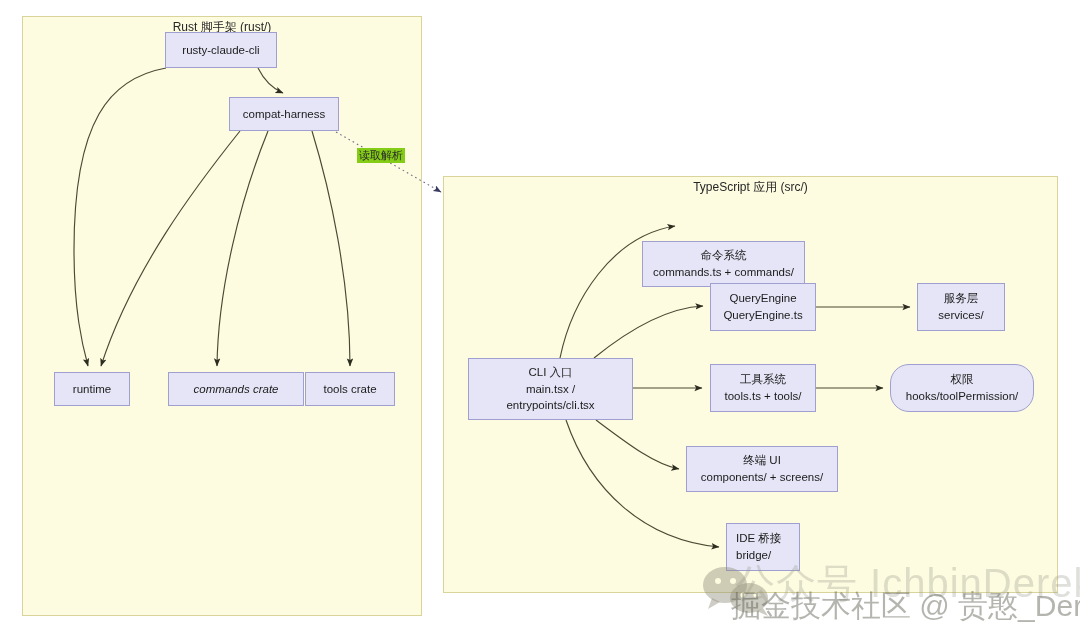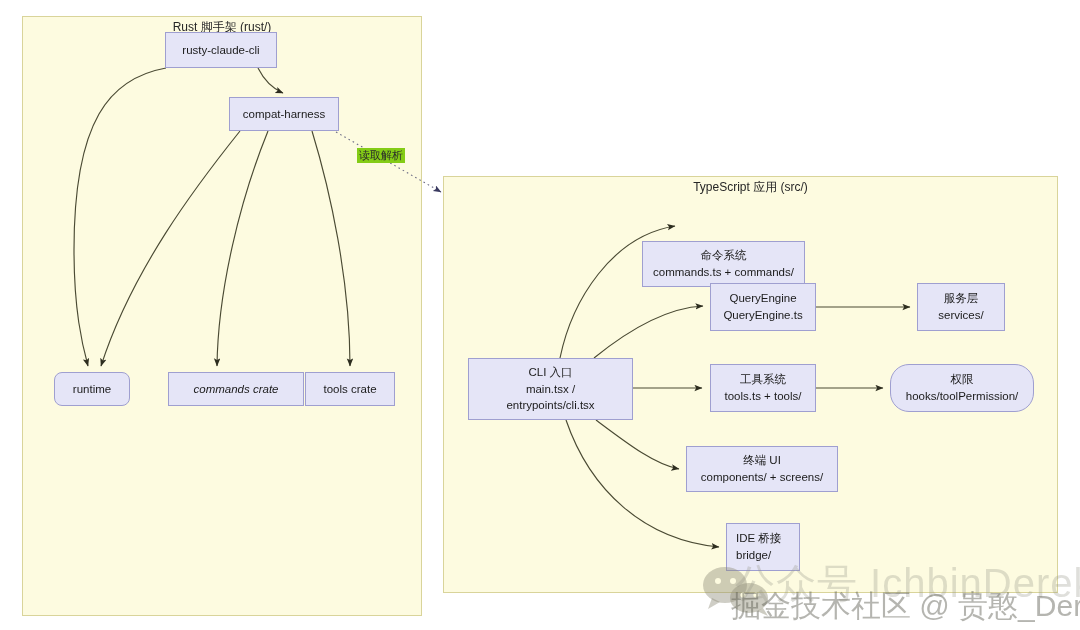--- a/index.html
+++ b/index.html
@@ -122,21 +122,21 @@
 
   <div class="edge-label" id="lbl-read-parse" style="left: 357px; top: 148px;">读取解析</div>
 
   <div id="nodes">
       <div class="node" style="left: 165px; top: 32px; width: 112px; height: 36px;">
         <div class="l1">rusty-claude-cli</div>
       </div>
       <div class="node" style="left: 229px; top: 97px; width: 110px; height: 34px;">
         <div class="l1">compat-harness</div>
       </div>
-      <div class="node" style="left: 54px; top: 372px; width: 76px; height: 34px; border-radius: 8px;">
+      <div class="node" style="left: 54px; top: 372px; width: 76px; height: 34px;">
         <div class="l1">runtime</div>
       </div>
       <div class="node" style="left: 168px; top: 372px; width: 136px; height: 34px; font-style: italic;">
         <div class="l1">commands crate</div>
       </div>
       <div class="node" style="left: 305px; top: 372px; width: 90px; height: 34px; justify-content: center;">
         <div class="l1">tools crate</div>
       </div>
       <div class="node" style="left: 642px; top: 203px; width: 163px; height: 46px; margin-top: 38px;">
         <div class="l1">命令系统</div>

